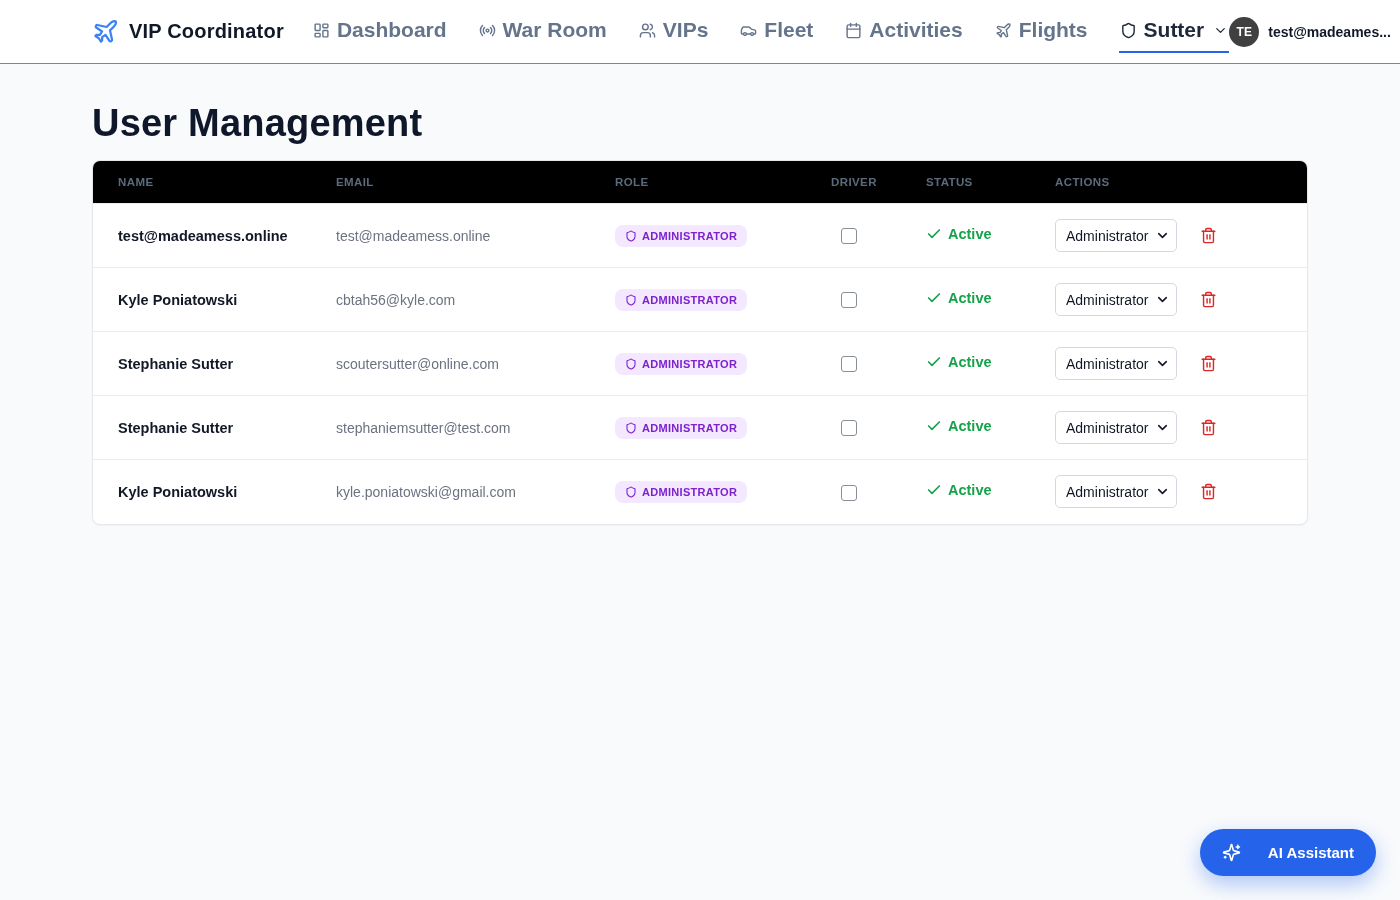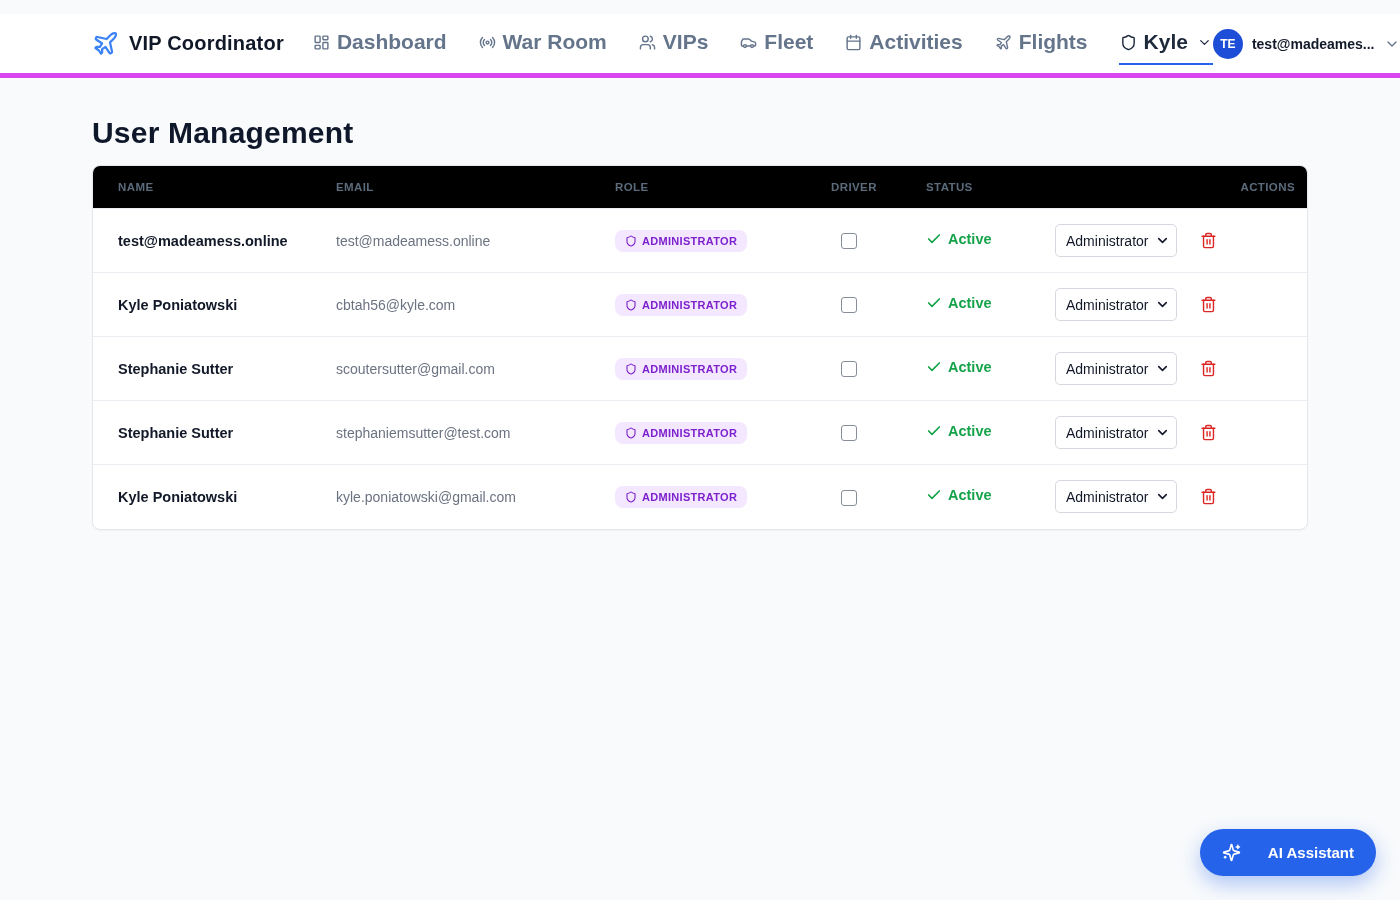--- a/index.html
+++ b/index.html
@@ -10,22 +10,21 @@
     font-family: "Liberation Sans", sans-serif;
     color: #0f172a;
     overflow: hidden;
   }
   svg { display: block; }
 
   
   .navbar {
     height: 64px;
     background: #ffffff;
-    border-bottom: 5px solid #d946ef;
-    margin-top: 14px;
+    border-bottom: 1px solid #d946ef;
   }
   .nav-inner {
     width: 1216px;
     height: 100%;
     margin: 0 auto;
     display: flex;
     align-items: center;
   }
   .brand {
     display: flex;
@@ -70,21 +69,21 @@
   .user-menu {
     margin-left: auto;
     display: flex;
     align-items: center;
     gap: 9px;
     cursor: pointer;
   }
   .avatar {
     width: 30px; height: 30px;
     border-radius: 50%;
-    background: #1d4ed8;
+    background: #404040;
     color: #ffffff;
     font-size: 12px;
     font-weight: 700;
     display: flex;
     align-items: center;
     justify-content: center;
   }
   .user-name {
     font-size: 14px;
     font-weight: 700;
@@ -93,21 +92,21 @@
   }
   .user-chevron { color: #64748b; }
 
   
   .main {
     width: 1216px;
     margin: 0 auto;
   }
   .page-title {
     margin: 38px 0 0 0;
-    font-size: 30px;
+    font-size: 38px;
     font-weight: 800;
     color: #0f172a;
     letter-spacing: 0.2px;
   }
   .section-heading {
     margin-top: 36px;
     display: flex;
     align-items: center;
     gap: 9px;
   }
@@ -140,21 +139,21 @@
     font-weight: 700;
     color: #5b6b7c;
     letter-spacing: 0.4px;
     white-space: nowrap;
   }
   th.c-name  { width: 243px; padding-left: 25px; }
   th.c-email { width: 279px; }
   th.c-role  { width: 216px; }
   th.c-driver{ width: 95px; }
   th.c-status{ width: 129px; }
-  th.c-actions { width: auto; text-align: right; }
+  th.c-actions { width: auto; }
   tbody tr { border-top: 1px solid #e9ecf0; height: 64px; }
   td { padding: 0 12px 0 0; vertical-align: middle; }
   td.c-name {
     padding-left: 25px;
     font-size: 14.5px;
     font-weight: 700;
     color: #111827;
     white-space: nowrap;
   }
   td.c-email {
@@ -332,21 +331,21 @@
             </svg>
         </span>
         <span>Flights</span>
       </a>
       <a class="nav-item active">
         <span class="nicon">
           <svg width="17" height="17" viewBox="0 0 24 24" fill="none" stroke="currentColor" stroke-width="2" stroke-linecap="round" stroke-linejoin="round">
               <path d="M20 13c0 5-3.5 7.5-7.66 8.95a1 1 0 0 1-.67-.01C7.5 20.5 4 18 4 13V6a1 1 0 0 1 1-1c2 0 4.5-1.2 6.24-2.72a1 1 0 0 1 1.52 0C14.5 3.8 17 5 19 5a1 1 0 0 1 1 1z"></path>
             </svg>
         </span>
-        <span>Kyle</span>
+        <span>Sutter</span>
         <span class="nav-chevron">
           <svg width="15" height="15" viewBox="0 0 24 24" fill="none" stroke="currentColor" stroke-width="2" stroke-linecap="round" stroke-linejoin="round">
               <path d="m6 9 6 6 6-6"></path>
             </svg>
         </span>
       </a>
     </nav>
 
     <div class="user-menu">
       <span class="avatar">TE</span>
@@ -463,21 +462,21 @@
                     <path d="M8 6V4a2 2 0 0 1 2-2h4a2 2 0 0 1 2 2v2"></path>
                     <path d="M10 11v6"></path>
                     <path d="M14 11v6"></path>
                   </svg></span>
             </button>
           </td>
         </tr>
 
         <tr>
           <td class="c-name">Stephanie Sutter</td>
-          <td class="c-email">scoutersutter@gmail.com</td>
+          <td class="c-email">scoutersutter@online.com</td>
           <td>
             <span class="role-badge">
               <span>
                   <svg width="12" height="12" viewBox="0 0 24 24" fill="none" stroke="currentColor" stroke-width="2.2" stroke-linecap="round" stroke-linejoin="round">
                     <path d="M20 13c0 5-3.5 7.5-7.66 8.95a1 1 0 0 1-.67-.01C7.5 20.5 4 18 4 13V6a1 1 0 0 1 1-1c2 0 4.5-1.2 6.24-2.72a1 1 0 0 1 1.52 0C14.5 3.8 17 5 19 5a1 1 0 0 1 1 1z"></path>
                   </svg>
                 </span>
               <span>ADMINISTRATOR</span>
             </span>
           </td>

